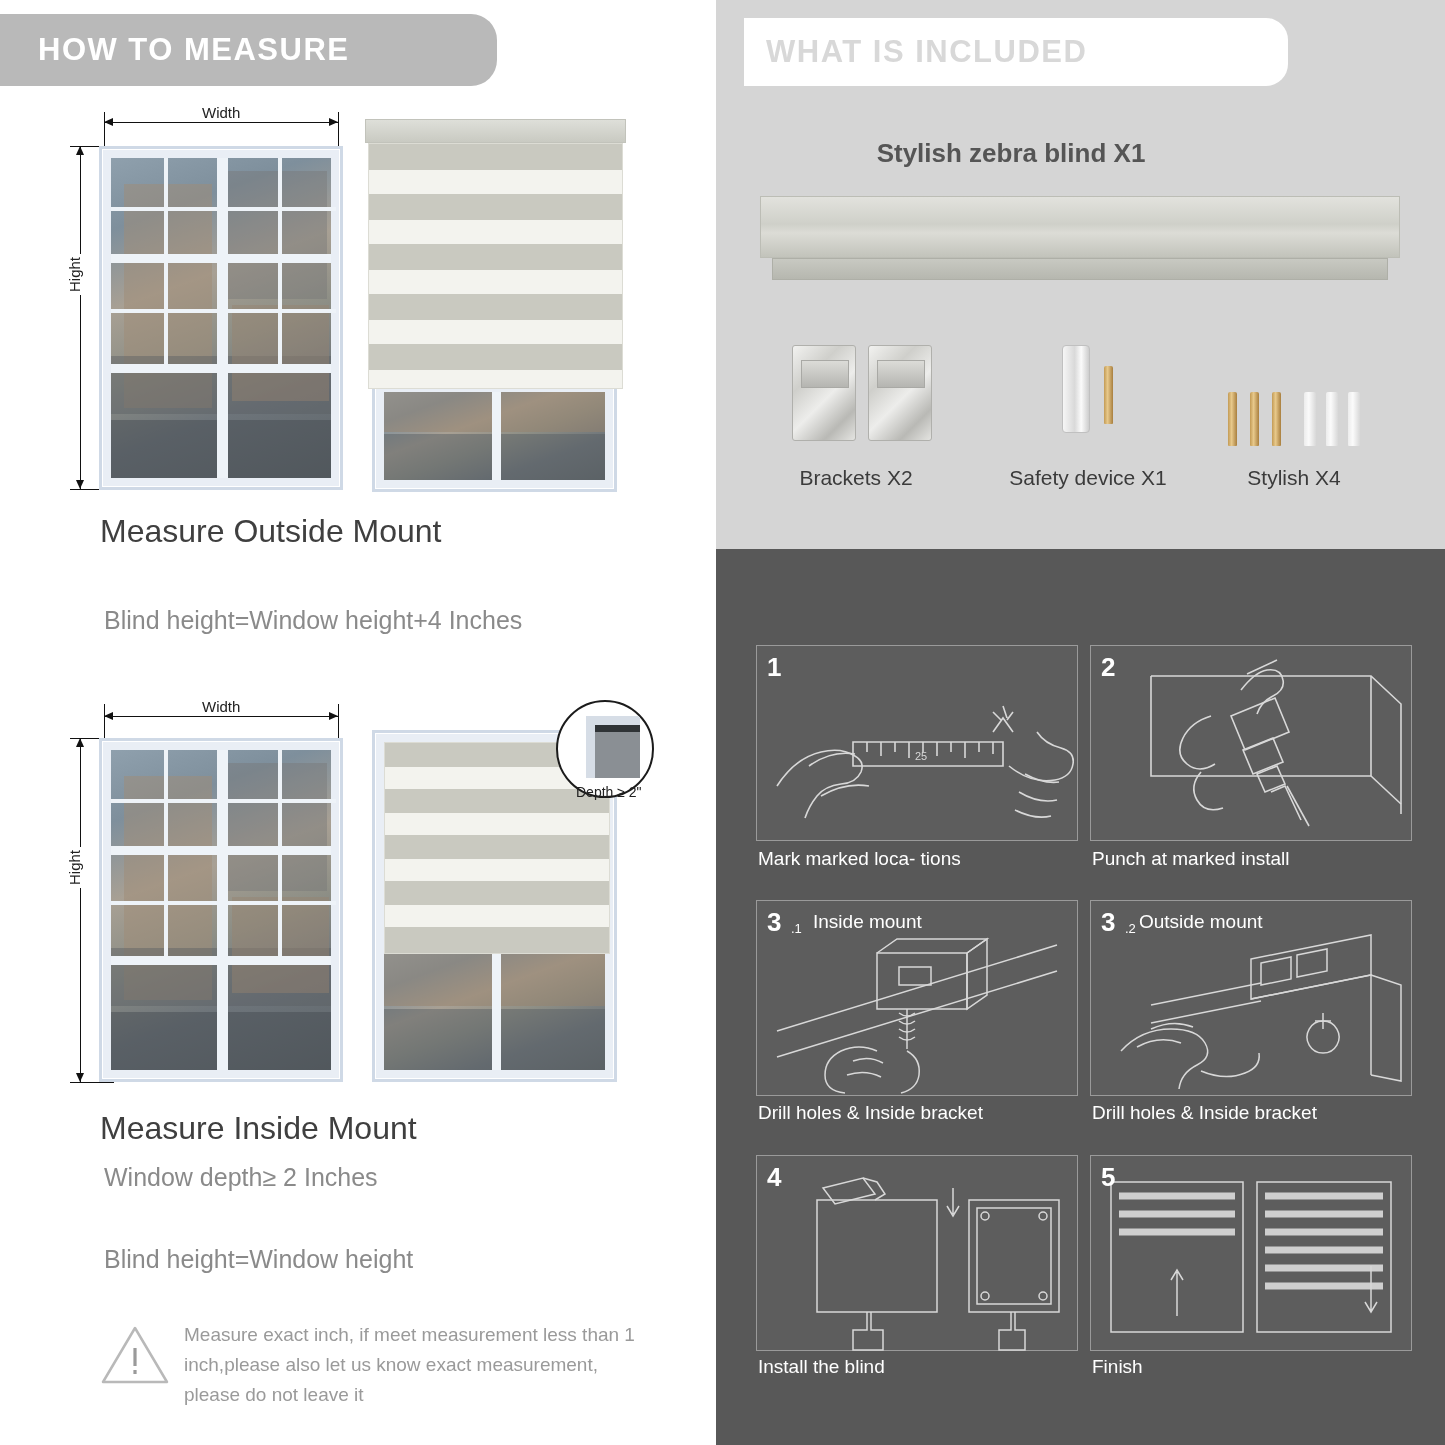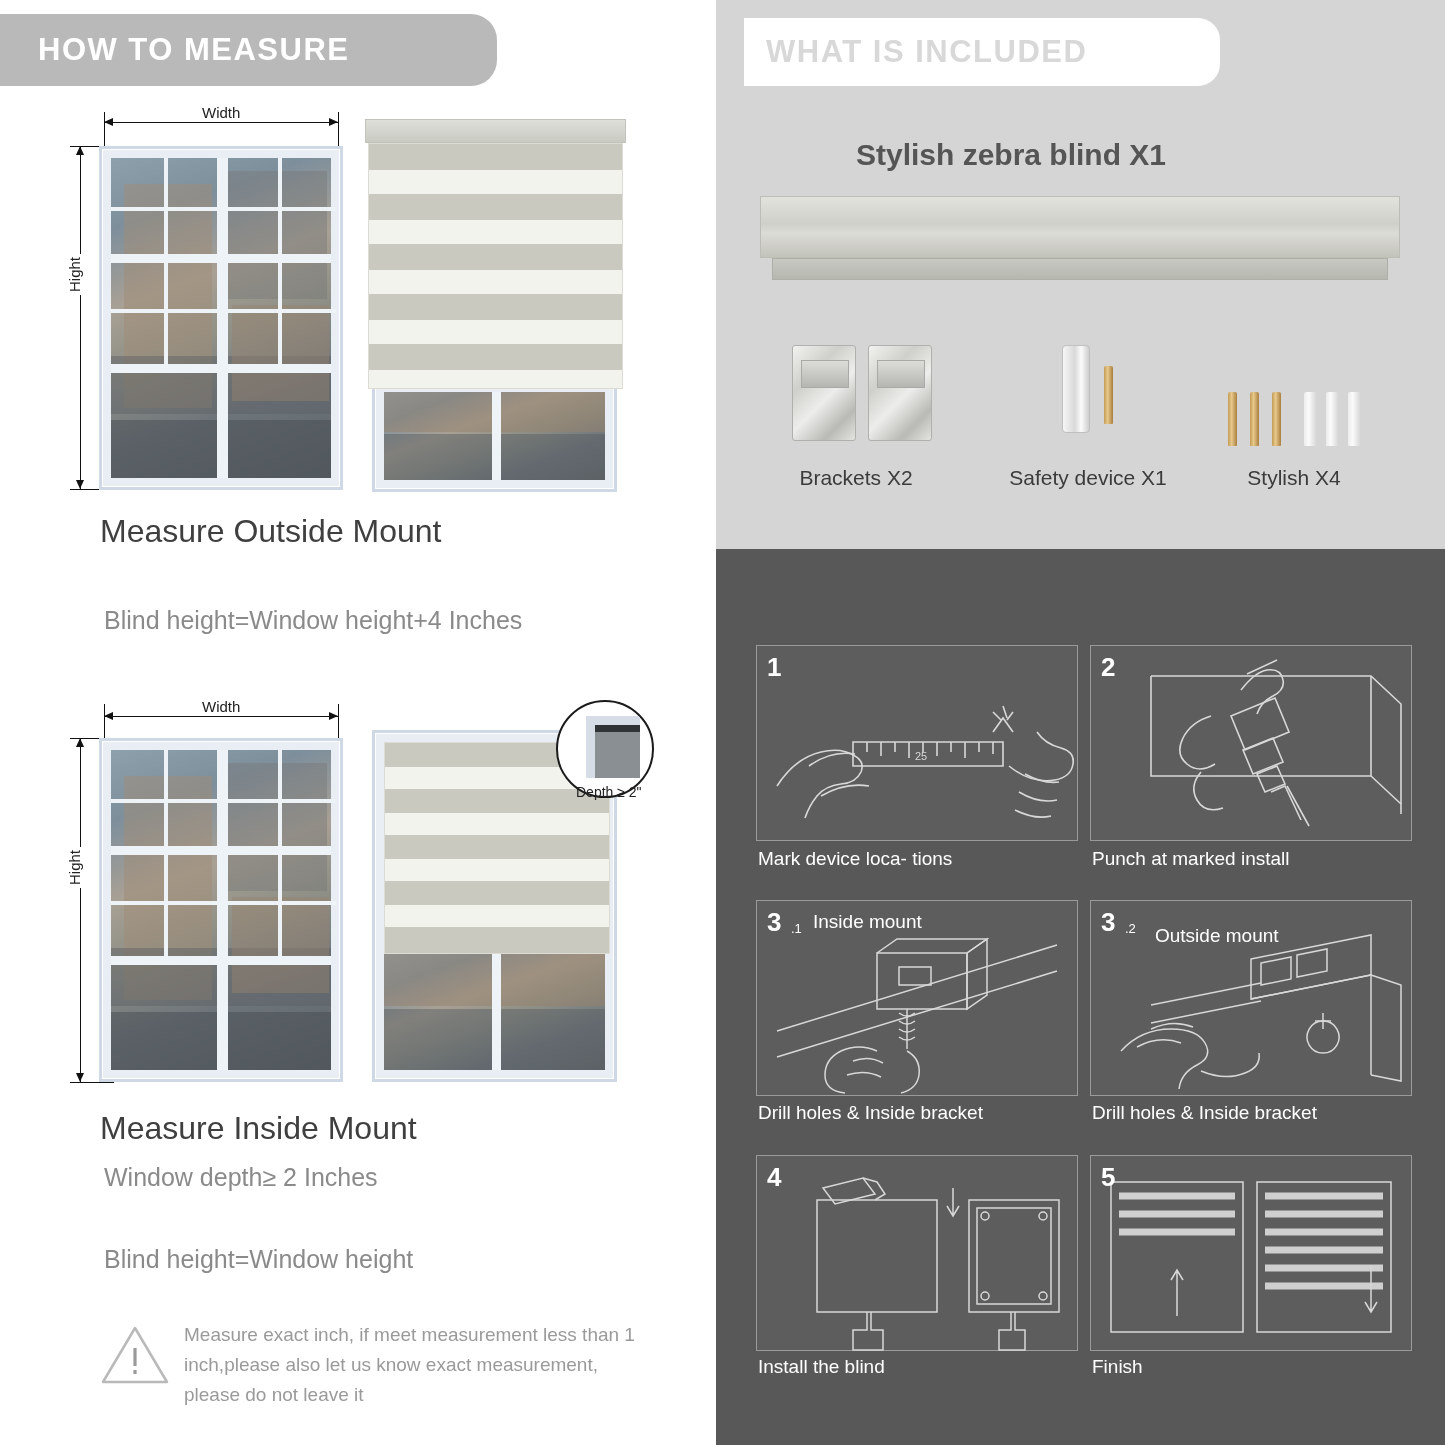--- a/index.html
+++ b/index.html
@@ -106,28 +106,28 @@
     position:absolute; left:84px; top:0; width:470px;
     font-size:19px; color:#9a9a9a; line-height:30px;
   }
 
   
   .right-top {
     position:absolute; left:716px; top:0; width:729px; height:549px;
     background:#d5d5d5;
   }
   .banner.right {
-    left:744px; top:18px; width:476px; height:68px;
+    left:744px; top:18px; width:544px; height:68px;
     background:#ffffff; color:#d8d8d8;
     border-radius:0 22px 22px 0;
     padding-left:22px; font-size:31px;
   }
   .included-title {
     position:absolute; left:716px; top:138px; width:590px;
-    text-align:center; font-size:30px; color:#555; font-weight:bold;
+    text-align:center; font-size:26px; color:#555; font-weight:bold;
   }
   .head-rail {
     position:absolute; left:760px; top:196px; width:640px; height:62px;
     background:linear-gradient(180deg,#e2e2dd 0%,#cfd0c9 45%,#dcdcd6 60%,#c2c3bb 100%);
     border:1px solid #bcbdb5;
   }
   .head-rail-lip {
     position:absolute; left:772px; top:258px; width:616px; height:22px;
     background:linear-gradient(180deg,#c8c9c2,#b6b7af);
     border:1px solid #aeafa7;
@@ -360,21 +360,21 @@
         <path d="M236 86 l10 -14 l10 14"></path>
         <path d="M246 60 l4 12 M256 66 l-6 8 M236 66 l8 8"></path>
         <path d="M252 120 q22 18 46 14 q16 -3 18 -16 q2 -12 -12 -16 q-16 -4 -24 -16"></path>
         <path d="M268 128 q18 10 34 8"></path>
         <path d="M262 146 q20 12 38 8"></path>
         <path d="M258 164 q20 10 36 6"></path>
       </g>
       <text x="158" y="114" font-family="Liberation Sans" font-size="11" fill="#d8d8d8">25</text>
     </svg>
   </div>
-  <div class="step-cap" style="left:758px; top:848px;">Mark device loca- tions</div>
+  <div class="step-cap" style="left:758px; top:848px;">Mark marked loca- tions</div>
 
   <div class="step" style="left:1090px; top:645px; width:322px; height:196px;">
     <div class="step-num">2</div>
     <svg width="322" height="196" viewBox="0 0 322 196">
       <g fill="none" stroke="#d8d8d8" stroke-width="1.6">
         <path d="M60 30 l220 0 l30 28 l0 110"></path>
         <path d="M60 30 l0 100 l220 0 l0 -100"></path>
         <path d="M280 130 l30 28"></path>
         <path d="M156 28 l30 -14"></path>
         <path d="M150 44 q14 -18 26 -20 q14 -2 16 10 q2 10 -10 16 q-12 6 -16 18"></path>
@@ -409,21 +409,21 @@
         <path d="M96 160 q16 -6 30 2"></path>
         <path d="M90 174 q18 -6 34 2"></path>
       </g>
     </svg>
   </div>
   <div class="step-cap" style="left:758px; top:1102px;">Drill holes &amp;  Inside bracket</div>
 
   <div class="step" style="left:1090px; top:900px; width:322px; height:196px;">
     <div class="step-num">3</div>
     <div class="step-sub" style="left:34px; top:20px;">.2</div>
-    <div class="step-inline-label" style="left:64px;margin-top:14px;">Outside mount</div>
+    <div class="step-inline-label" style="left:48px;">Outside mount</div>
     <svg width="322" height="196" viewBox="0 0 322 196">
       <g fill="none" stroke="#d8d8d8" stroke-width="1.5">
         <path d="M160 58 l120 -24 l0 40 l-120 24 z"></path>
         <path d="M160 98 l120 -24 l0 100"></path>
         <path d="M280 74 l30 10 l0 96 l-30 -6"></path>
         <path d="M170 62 l30 -6 l0 22 l-30 6 z"></path>
         <path d="M206 54 l30 -6 l0 22 l-30 6 z"></path>
         <path d="M60 104 l110 -22"></path>
         <path d="M60 122 l110 -22"></path>
         <path d="M30 150 q20 -22 50 -22 q26 0 34 14 q8 14 -8 22 q-16 8 -18 24"></path>

